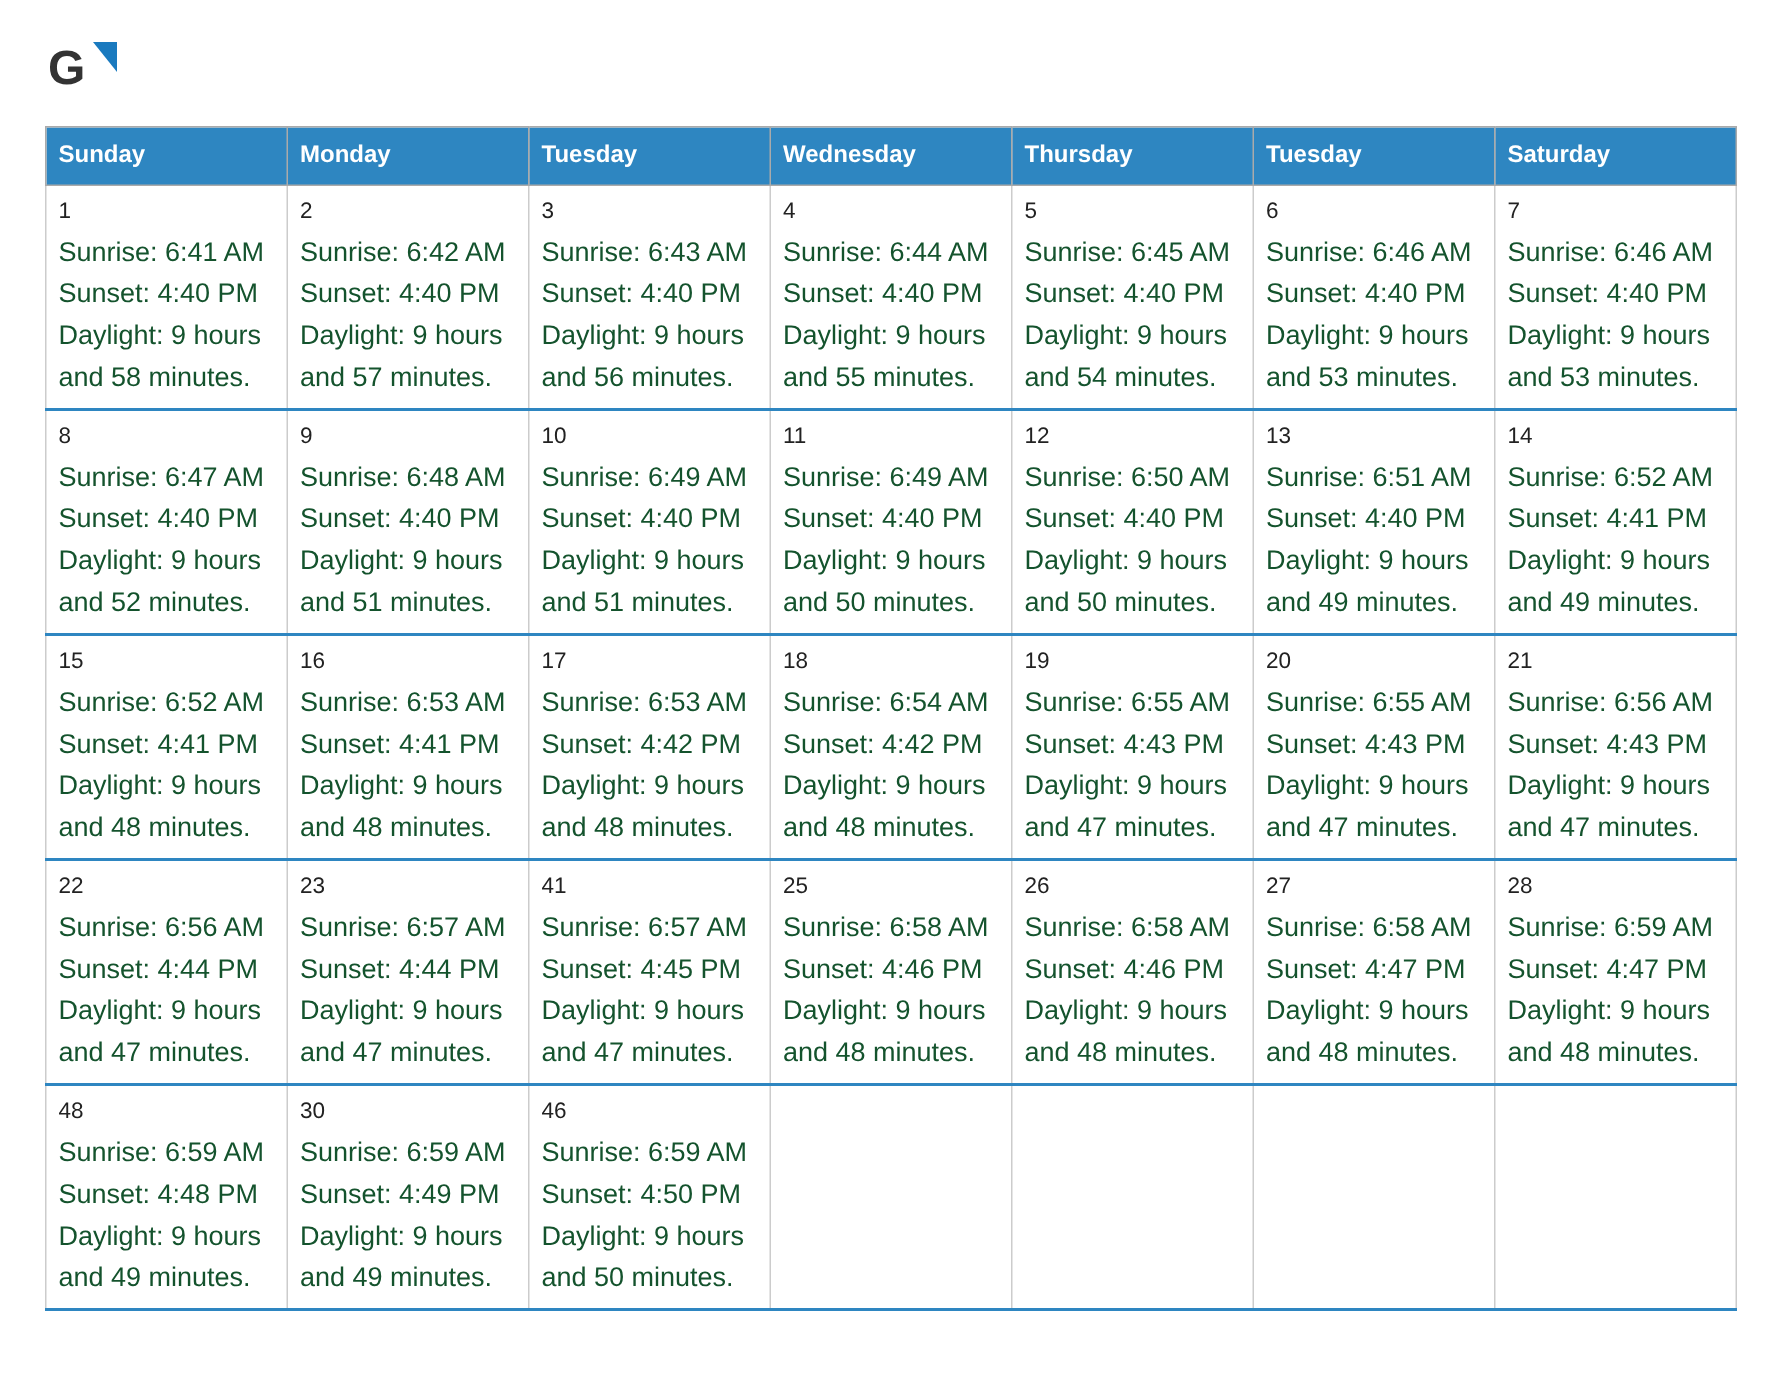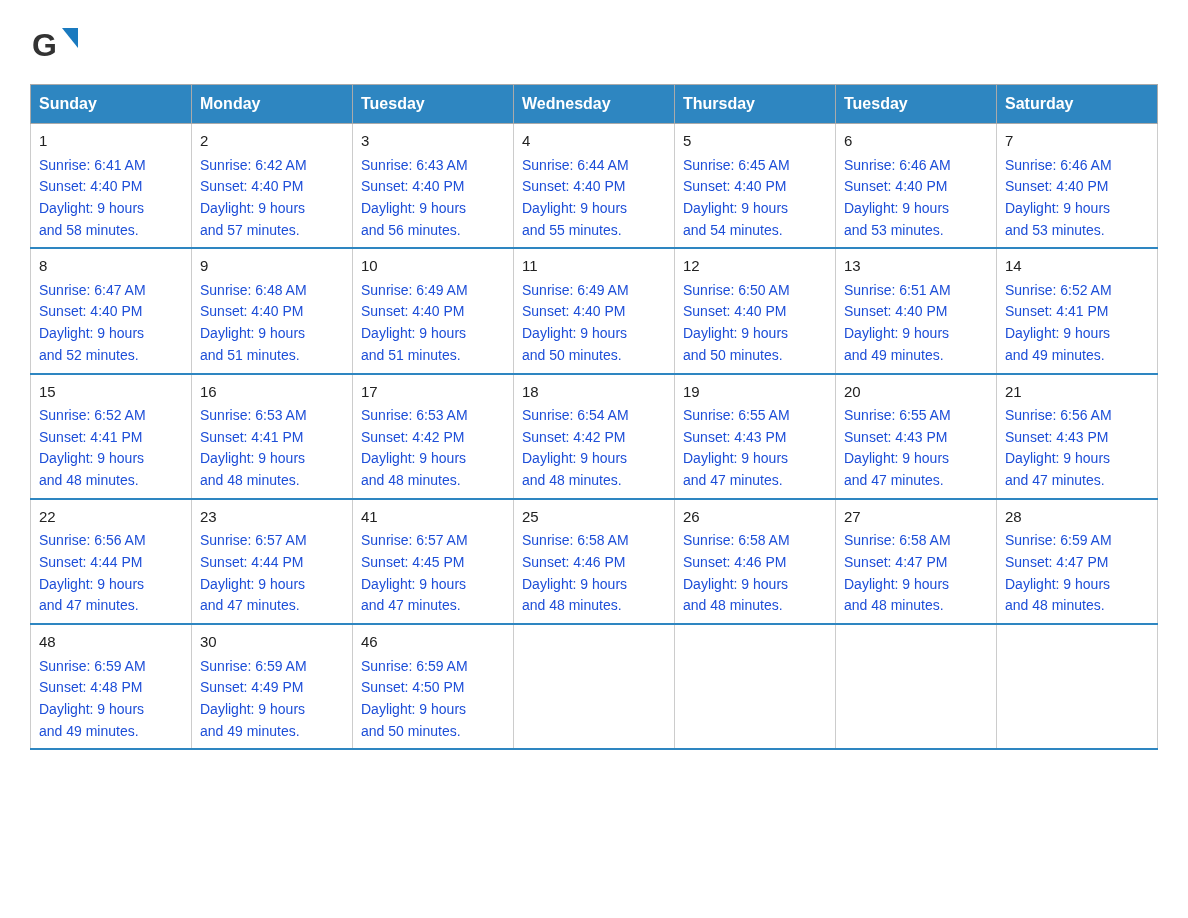--- a/index.html
+++ b/index.html
@@ -62,23 +62,23 @@
     .calendar tbody tr {
       border-bottom: 2px solid #2e86c1;
     }
     .day-number {
       font-size: 15px;
       font-weight: normal;
       display: block;
       margin-bottom: 2px;
     }
     .day-info {
-      font-size: 14px;
+      font-size: 18px;
       line-height: 1.55;
-      color: #1d4ed8;
+      color: #14532d;
     }
     .empty-cell {
       background: #fff;
     }
     
     .logo-wrapper {
       display: flex;
       align-items: center;
       gap: 0;
     }

